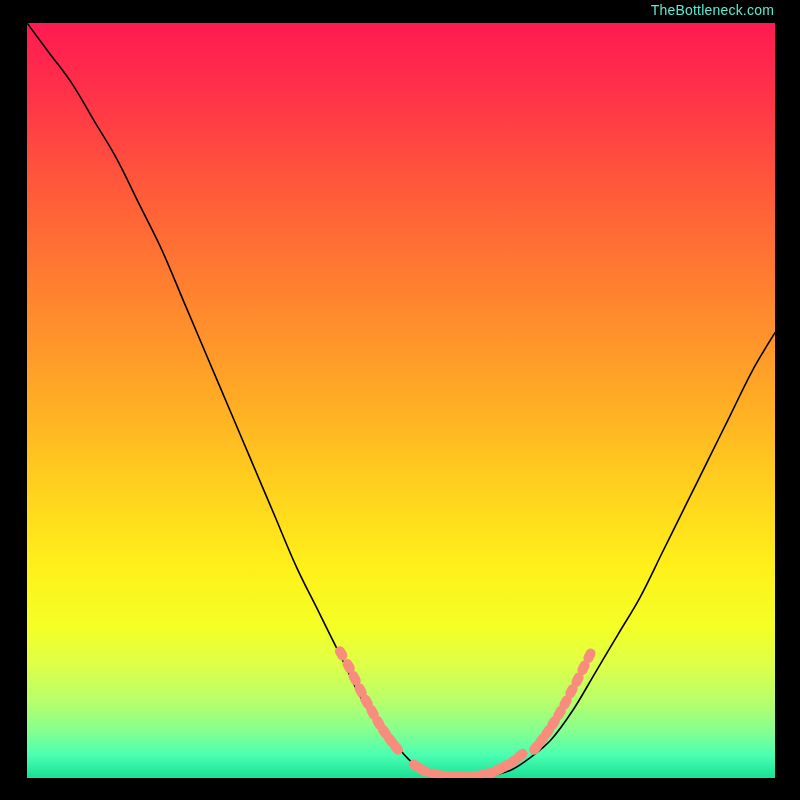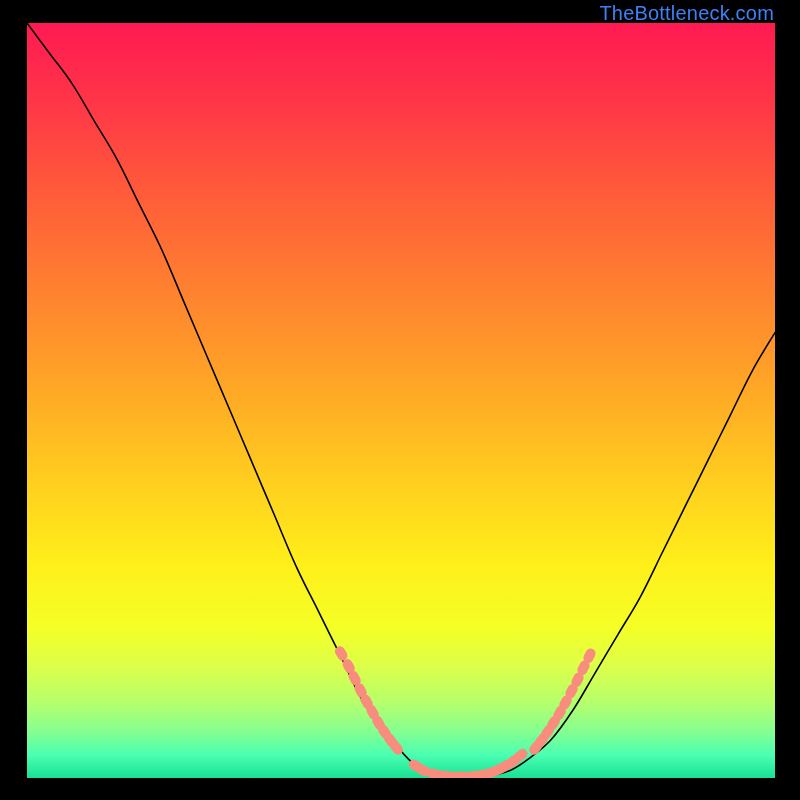--- a/index.html
+++ b/index.html
@@ -15,23 +15,23 @@
     left: 27px;
     top: 23px;
     width: 748px;
     height: 755px;
   }
   .watermark {
     position: absolute;
     top: 2px;
     right: 26px;
     font-family: Arial, Helvetica, sans-serif;
-    font-size: 20px;
+    font-size: 14px;
     font-weight: 500;
-    color: #3b82f6;
+    color: #5eead4;
     letter-spacing: 0.2px;
   }
 </style>
 </head>
 <body>
 
 <div class="frame">
   <div class="watermark">TheBottleneck.com</div>
   <svg class="plot" viewBox="0 0 748 755" preserveAspectRatio="none">
     <defs>

